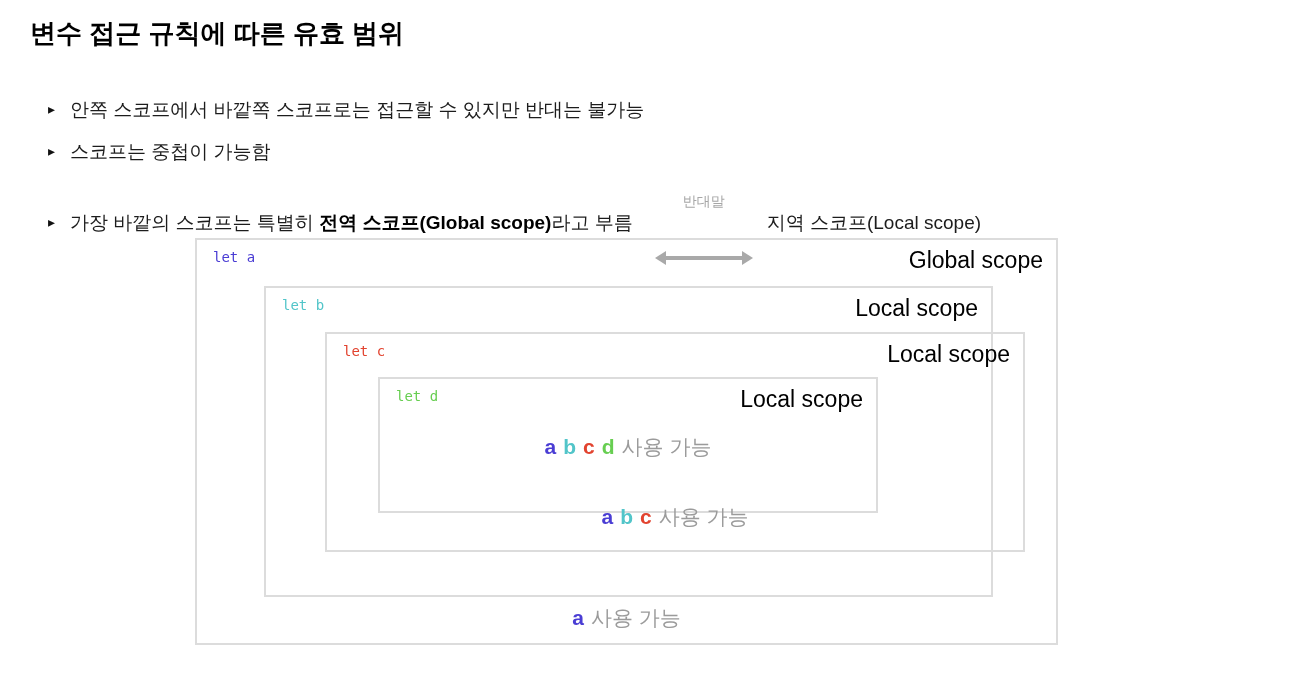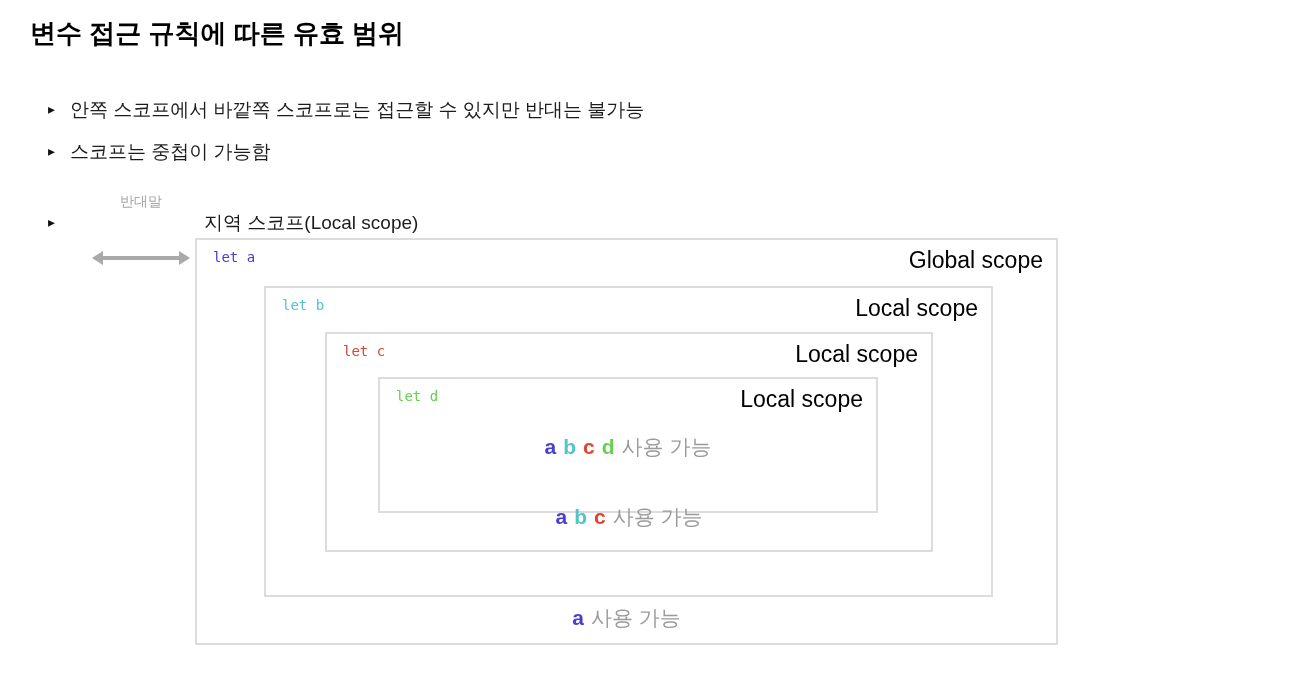--- a/index.html
+++ b/index.html
@@ -61,21 +61,21 @@
 
   
   .scope-box {
     position:absolute;
     border:2px solid var(--border-color,#dcdcdc);
     box-sizing:border-box;
     background:transparent;
   }
   #scope-a { left:195px; top:238px; width:863px; height:407px; }
   #scope-b { left:67px;  top:46px;  width:729px; height:311px; }
-  #scope-c { left:59px;  top:44px;  width:608px; height:220px; }
+  #scope-c { left:59px;  top:44px;  width:700px; height:220px; }
   #scope-d { left:51px;  top:43px;  width:500px; height:136px; }
 
   .let-decl {
     position:absolute; left:16px; top:9px;
     font-family:"DejaVu Sans Mono", monospace;
     font-size:14px; line-height:1.2;
     white-space:pre;
   }
   .scope-label {
     position:absolute; right:13px; top:7px;
@@ -115,20 +115,23 @@
   <span>안쪽 스코프에서 바깥쪽 스코프로는 접근할 수 있지만 반대는 불가능</span>
 </div>
 
 <div class="bullet-row" id="bullet-2">
   <span class="marker">▸</span>
   <span>스코프는 중첩이 가능함</span>
 </div>
 
 <div class="bullet-row" id="bullet-3">
   <span class="marker">▸</span>
+  <span>
+    <span>가장 바깥의 스코프는 특별히 </span><span class="bold-seg">전역 스코프(Global scope)</span><span>라고 부름</span>
+  </span>
   <span class="antonym">
     <span class="antonym-label">반대말</span>
     <span class="dbl-arrow">
       <span class="head-l"></span>
       <span class="shaft"></span>
       <span class="head-r"></span>
     </span>
   </span>
   <span>지역 스코프(Local scope)</span>
 </div>

